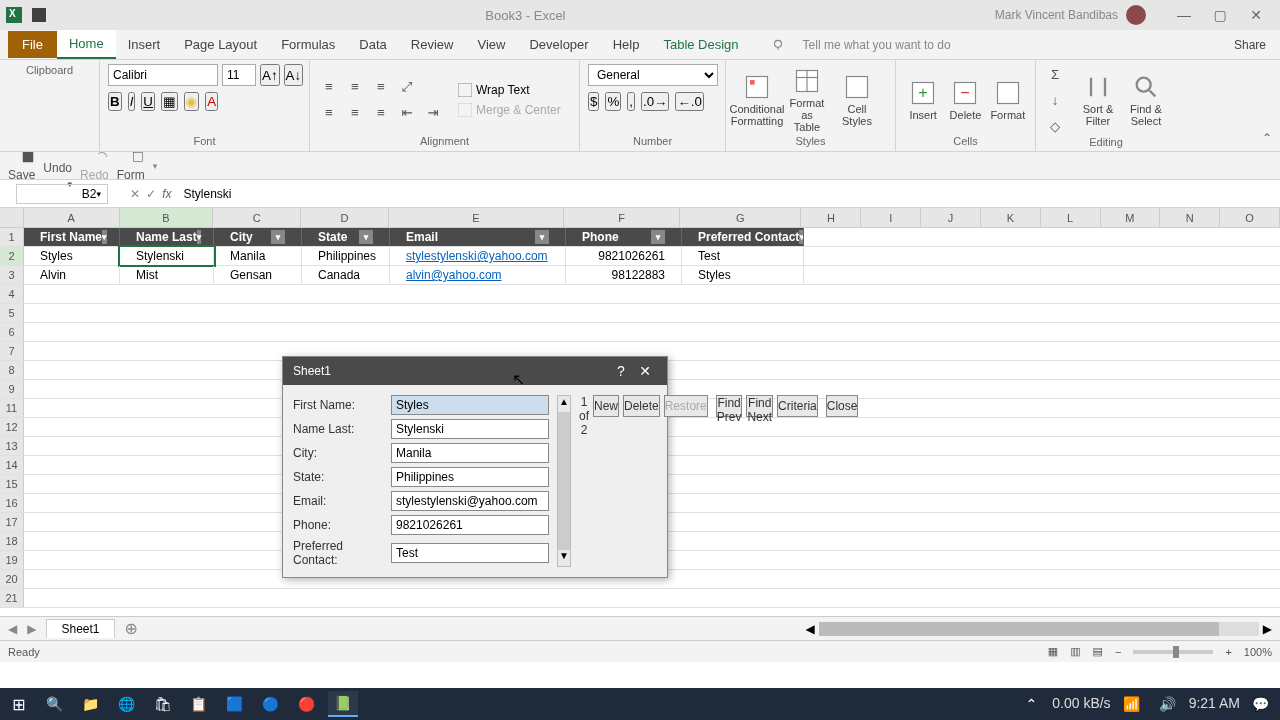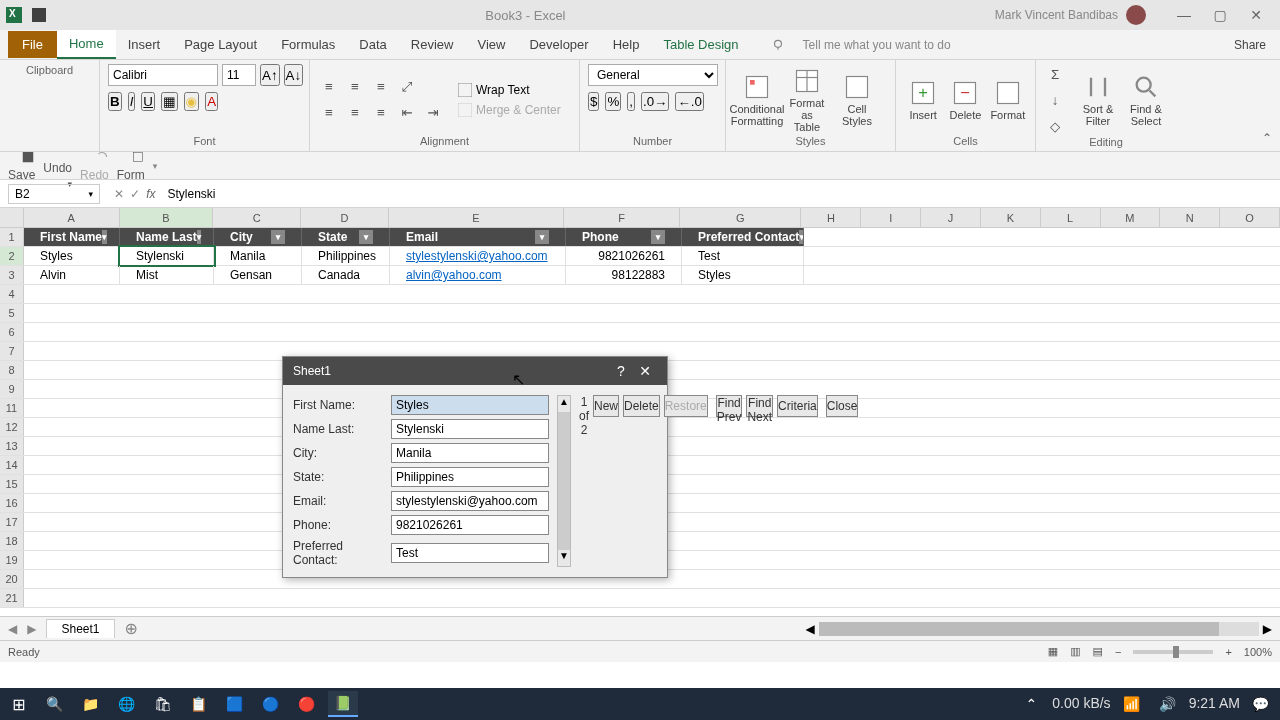--- a/index.html
+++ b/index.html
@@ -37,21 +37,21 @@
 .ribbon select, .ribbon input.combo { border: 1px solid #ababab; background: #fff; font-size: 12px; padding: 2px 4px; height: 22px; }
 .ribbon .collapse { position: absolute; right: 8px; bottom: 6px; font-size: 12px; color: #666; }
 
 
 .qat2 { height: 28px; background: #f3f3f3; display: flex; align-items: center; gap: 8px; padding: 0 8px; border-bottom: 1px solid #d4d4d4; }
 .qat2 .item { display: flex; align-items: flex-end; gap: 4px; font-size: 12px; color: #555; flex-direction: column; }
 .qat2 .item svg { width: 14px; height: 14px; }
 
 
 .formula-bar { height: 28px; display: flex; align-items: center; border-bottom: 1px solid #d4d4d4; }
-.formula-bar .namebox { width: 92px; border: 1px solid #ccc; margin: 2px 8px; padding: 2px 6px; display: flex; align-items: center; justify-content: space-between; }
+.formula-bar .namebox { width: 92px; border: 1px solid #ccc; margin: 2px 16px; padding: 2px 6px; display: flex; align-items: center; justify-content: flex-end; }
 .formula-bar .fx-btns { display: flex; gap: 6px; padding: 0 6px; color: #888; }
 .formula-bar .fx-label { font-style: italic; color: #666; margin-right: 6px; }
 .formula-bar .input { flex: 1; padding: 2px 6px; }
 
 
 .grid-area { position: relative; height: 408px; overflow: hidden; background: #fff; }
 .col-headers { display: flex; height: 20px; background: #e6e6e6; border-bottom: 1px solid #ccc; }
 .col-headers .corner { width: 24px; border-right: 1px solid #ccc; background: #e6e6e6; }
 .col-headers .ch { border-right: 1px solid #ccc; text-align: center; font-size: 11px; color: #555; line-height: 20px; }
 .col-headers .ch.sel { background: #d4e8d4; }

